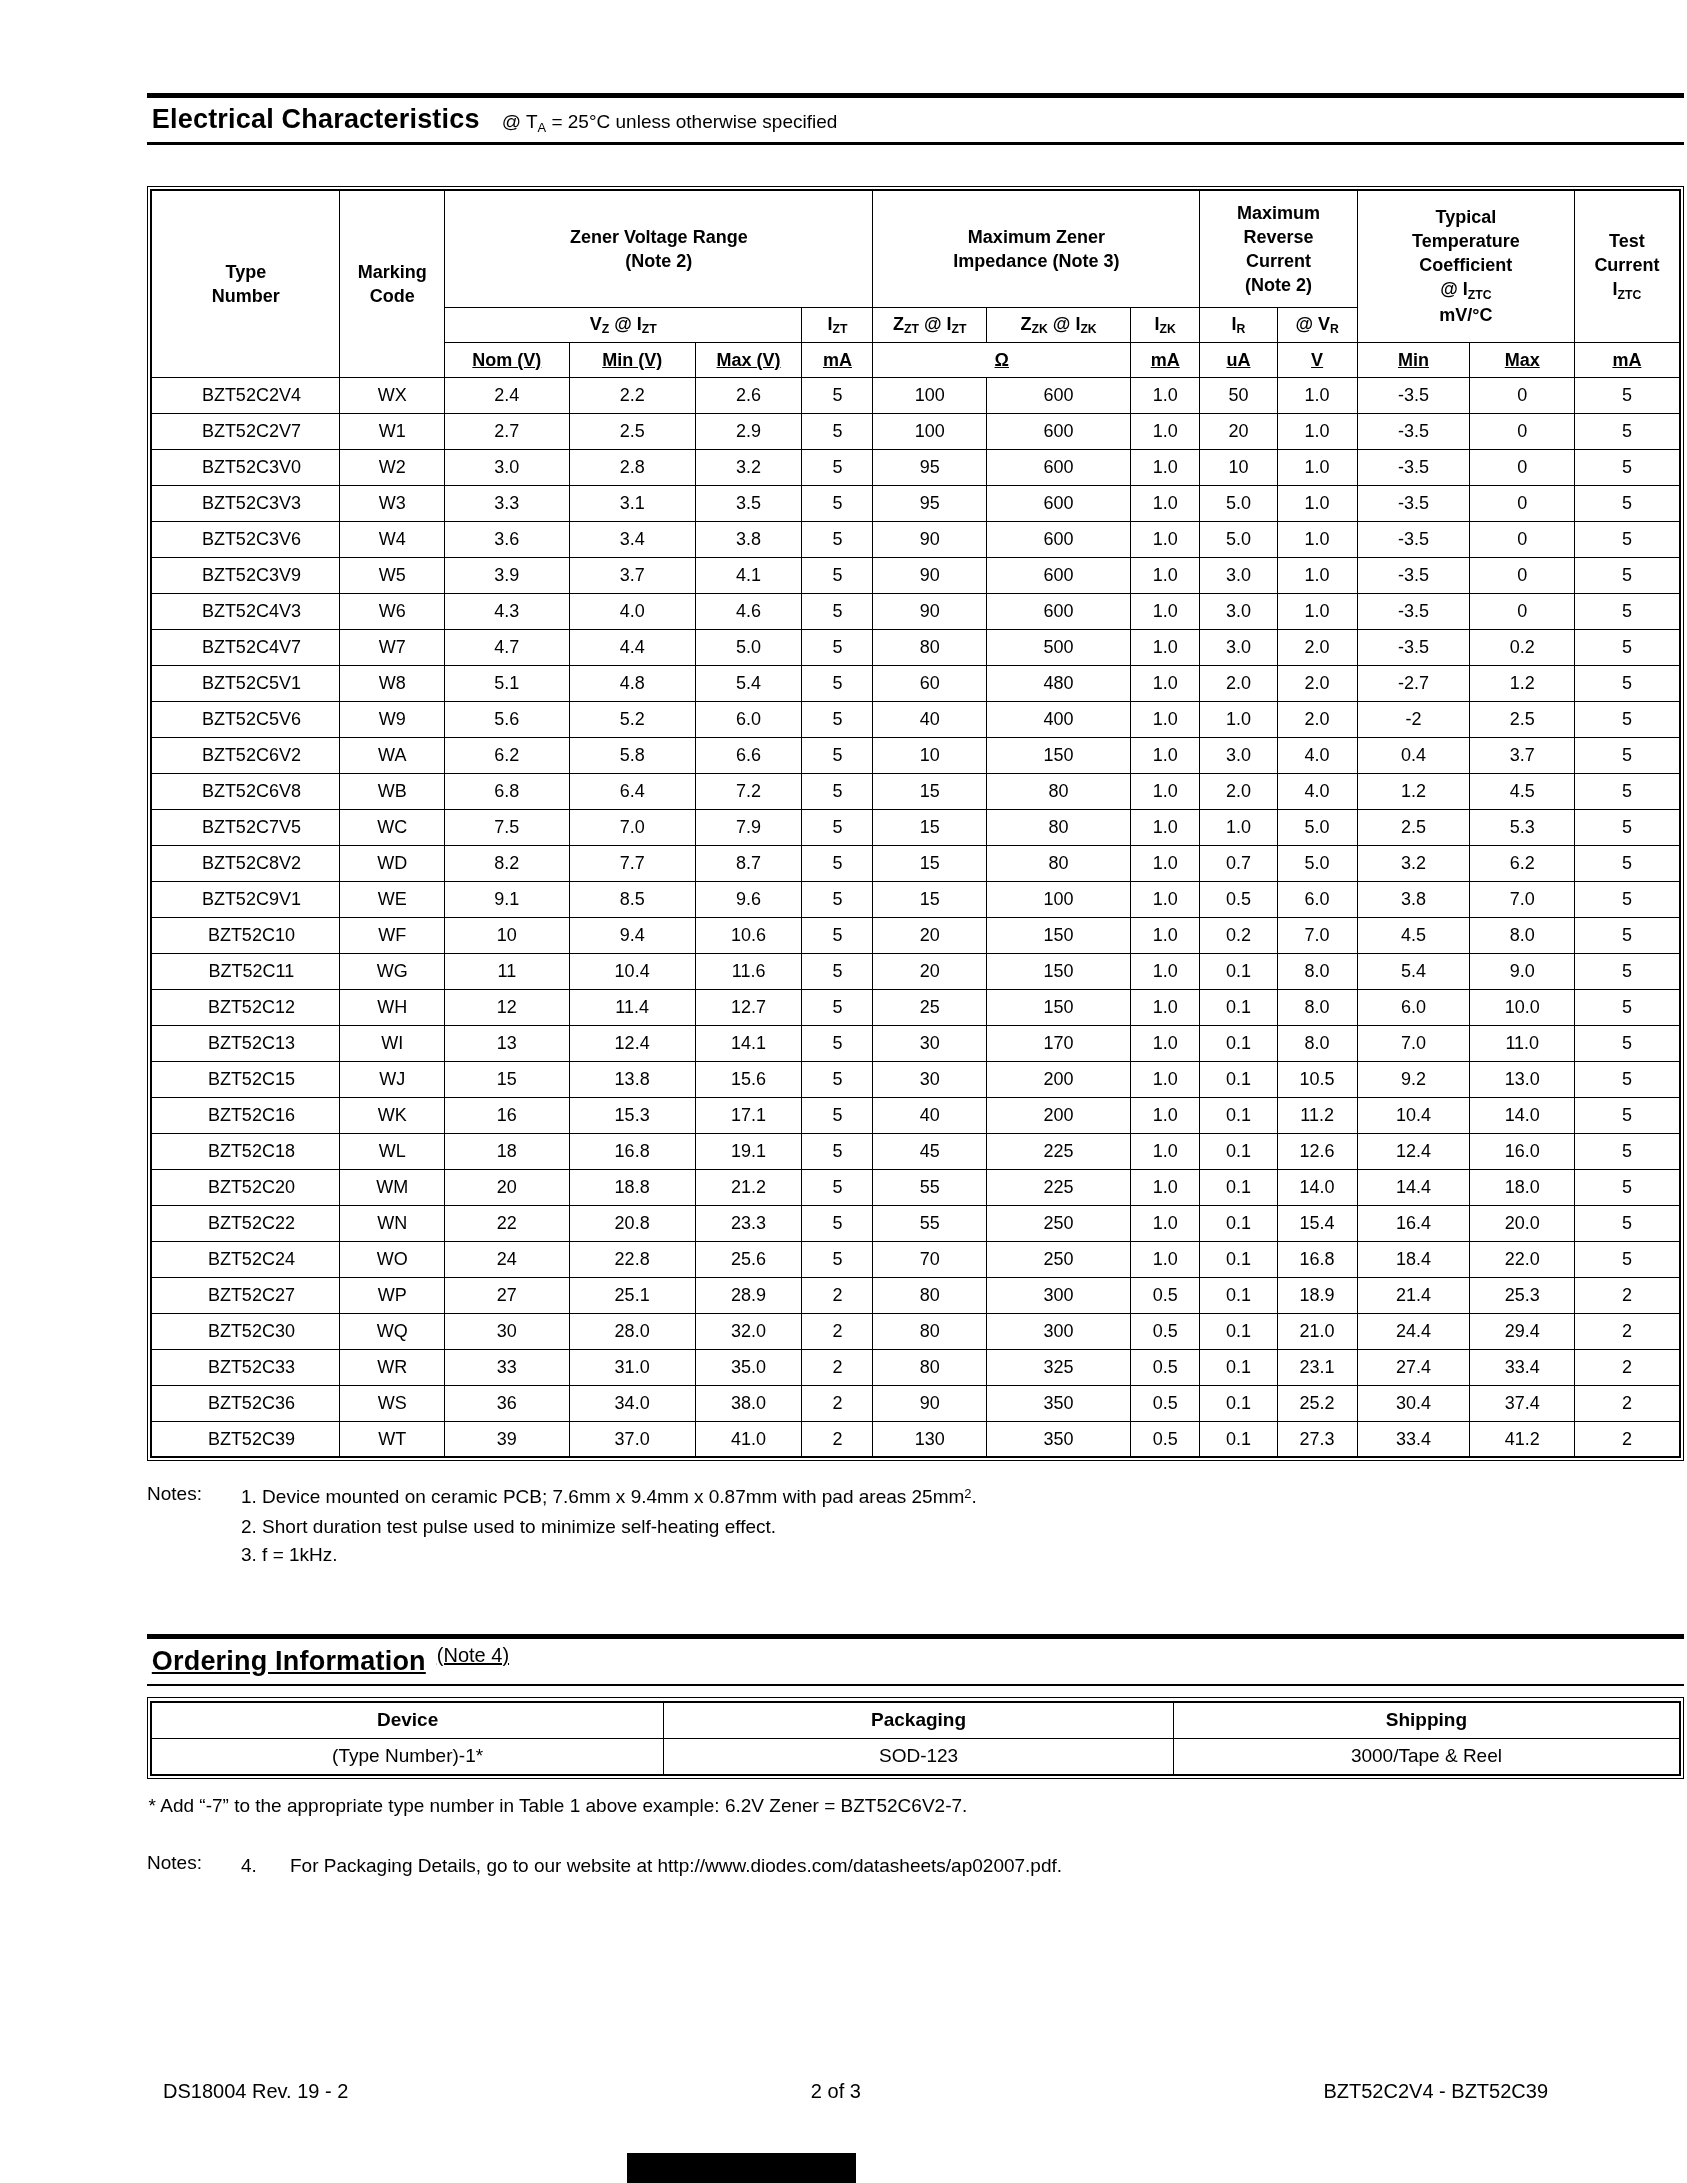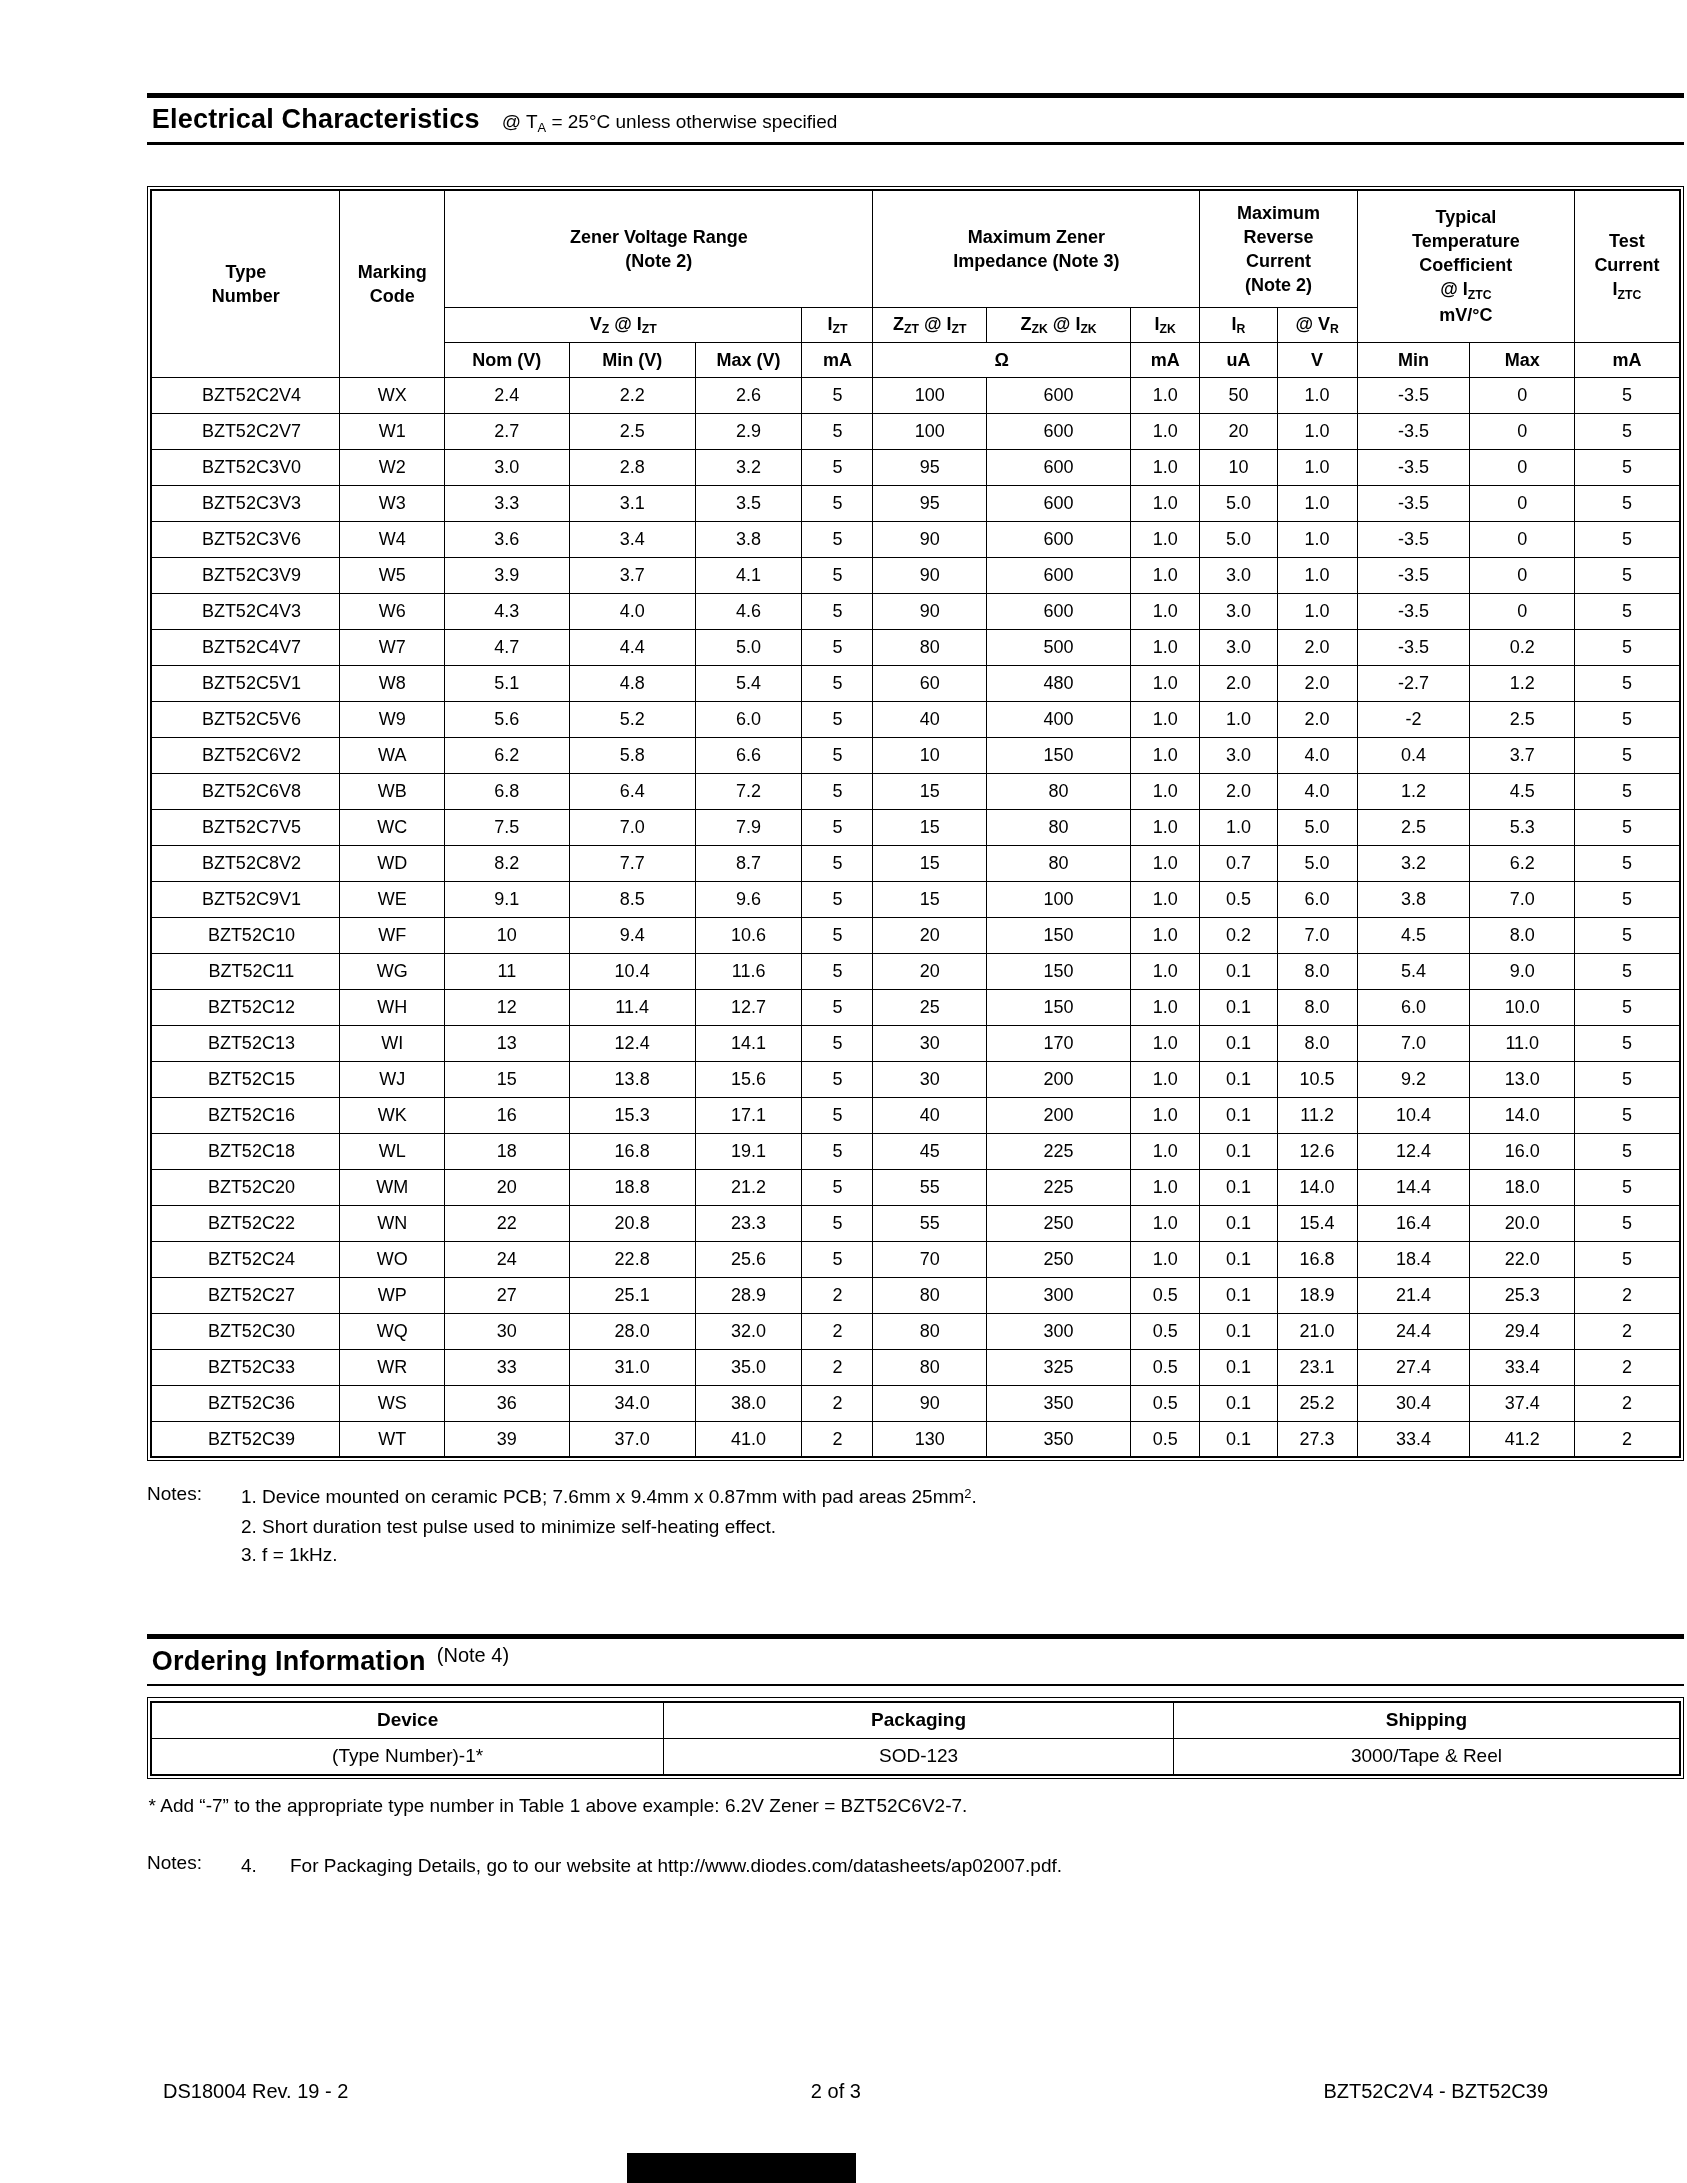--- a/index.html
+++ b/index.html
@@ -19,33 +19,33 @@
   .table-outer{border:1.6px solid #000;padding:2.4px;margin-top:41px;}
   table{border-collapse:collapse;width:100%;table-layout:fixed;}
   table.elec{border:2.4px solid #000;}
   table.ord{border:2.4px solid #000;}
   th,td{border:1.6px solid #000;text-align:center;vertical-align:middle;
         font-size:18px;padding:0 3.2px;overflow:hidden;}
   th{font-weight:bold;line-height:24px;}
   td{line-height:22px;}
   tr.h-row1{height:117px;}
   tr.h-row2{height:35px;}
-  tr.h-row3{height:35px;}
+  tr.h-row3{height:35px;text-decoration:underline;}
   tbody.elec-body tr{height:36px;}
   td.c-left{text-align:center;padding-left:14.3px;}
   .pre{white-space:pre-line;}
   sub{font-size:.68em;vertical-align:baseline;position:relative;top:.28em;}
   sup{font-size:.68em;vertical-align:baseline;position:relative;top:-.45em;}
 
   .notes{display:flex;margin-top:22px;font-size:19px;}
   .notes-label{width:94px;flex:none;}
   .note-num{width:49px;flex:none;}
   .note-line{line-height:28px;}
 
-  .ordering-head{margin-top:65px;}
+  .ordering-head{margin-top:65px;text-decoration:underline;}
   .ordering-outer{margin-top:11px;padding:2.4px;}
   table.ord th,table.ord td{height:35px;font-size:19px;}
   .footnote{font-size:19px;margin:14.3px 0 0 1.6px;line-height:25.4px;}
   .notes4{margin-top:33px;}
 
   .footer{position:absolute;left:163px;width:1385px;top:2080px;display:flex;
           justify-content:space-between;font-size:20px;}
   .scan-bar{position:absolute;left:627px;top:2153px;width:229px;height:30px;background:#000;}
 </style>
 </head>

